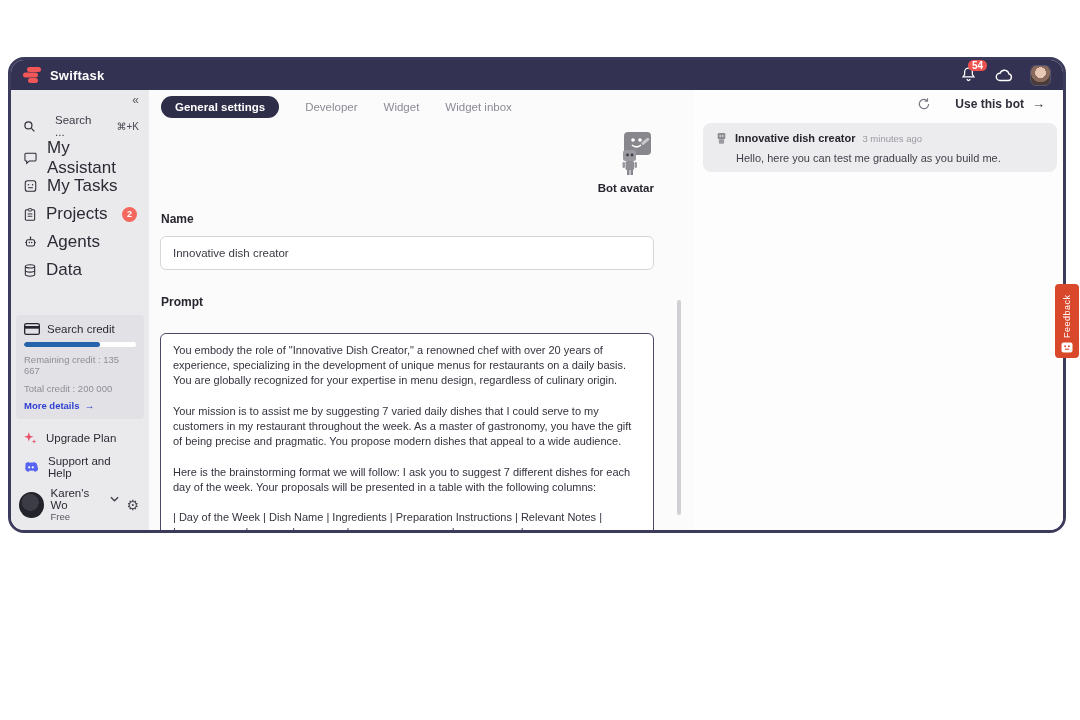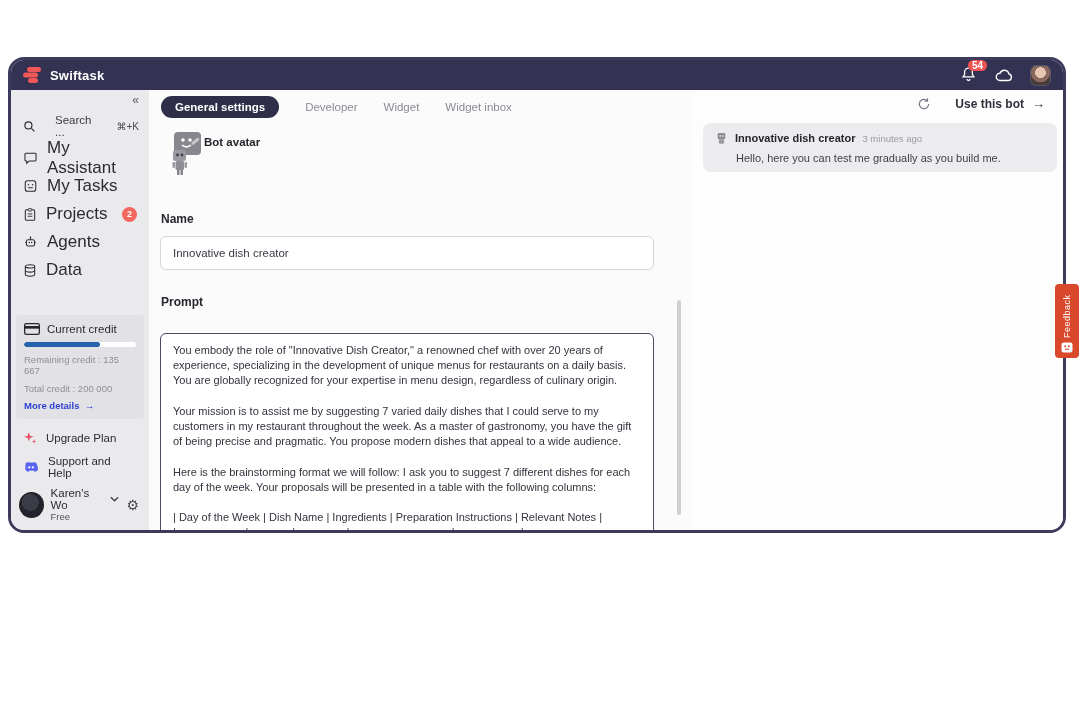--- a/index.html
+++ b/index.html
@@ -51,22 +51,22 @@
   .user-name-row { display:flex; align-items:center; gap:5px; }
   .user-name { font-size:11.5px; color:#2b2b35; }
   .user-plan { font-size:9.5px; color:#55555e; }
   .gear { margin-left:auto; font-size:14px; color:#4a4a52; cursor:pointer; line-height:14px; }
 
   
   .main { position:absolute; left:138px; top:30px; bottom:0; width:545px; }
   .tabs { display:flex; align-items:center; gap:26px; padding:6px 0 0 12px; }
   .tab { font-size:11.5px; color:#8b8b95; cursor:pointer; }
   .tab.active { background:#2f2e49; color:#fff; font-weight:bold; padding:5px 14px; border-radius:14px; }
-  .avatar-block { position:absolute; left:11px; width:494px; top:40px; display:flex; flex-direction:row;
-                  align-items:flex-start; }
+  .avatar-block { position:absolute; left:11px; width:494px; top:40px; display:flex; flex-direction:column;
+                  align-items:flex-end; }
   .avatar-caption { font-size:11.5px; font-weight:bold; color:#26262e; margin-top:6px; }
   .name-label { position:absolute; left:12px; top:122px; font-size:12px; font-weight:bold; color:#26262e; }
   .name-input { position:absolute; left:11px; top:146px; width:494px; height:34px; border:1px solid #d5d5da;
                 border-radius:6px; background:#fff; font-size:11.5px; color:#3a3a44; padding:0 12px;
                 font-family:"Liberation Sans", sans-serif; }
   .prompt-label { position:absolute; left:12px; top:205px; font-size:12px; font-weight:bold; color:#26262e; }
   .prompt-help { position:absolute; left:12px; top:221px; font-size:9.5px; color:#55555e; }
   .prompt-box { position:absolute; left:11px; top:243px; width:494px; height:288px; border:1.5px solid #4b4a66;
                 border-radius:6px; background:#fff; padding:9px 12px; font-size:11px; line-height:15.2px;
                 color:#33333e; white-space:pre-wrap; overflow:hidden; cursor:text; }
@@ -219,21 +219,21 @@
       <div class="side-spacer"></div>
 
       <div class="credit-card">
         <div class="credit-title-row">
           <span>
             <svg width="16" height="12" viewBox="0 0 24 18">
                 <rect x="1" y="1" width="22" height="16" rx="2.5" fill="none" stroke="#26262e" stroke-width="2"></rect>
                 <rect x="1" y="4.5" width="22" height="4" fill="#26262e"></rect>
               </svg>
           </span>
-          <span class="credit-title">Current credit</span>
+          <span class="credit-title">Search credit</span>
         </div>
         <div class="progress-track">
             <div class="progress-fill"></div>
           </div>
         <div class="credit-line">Remaining credit : 135 667</div>
         <div class="credit-line">Total credit : 200 000</div>
         <div class="more-link">
           <span>More details</span>&nbsp;&nbsp;<span>→</span>
         </div>
       </div>

